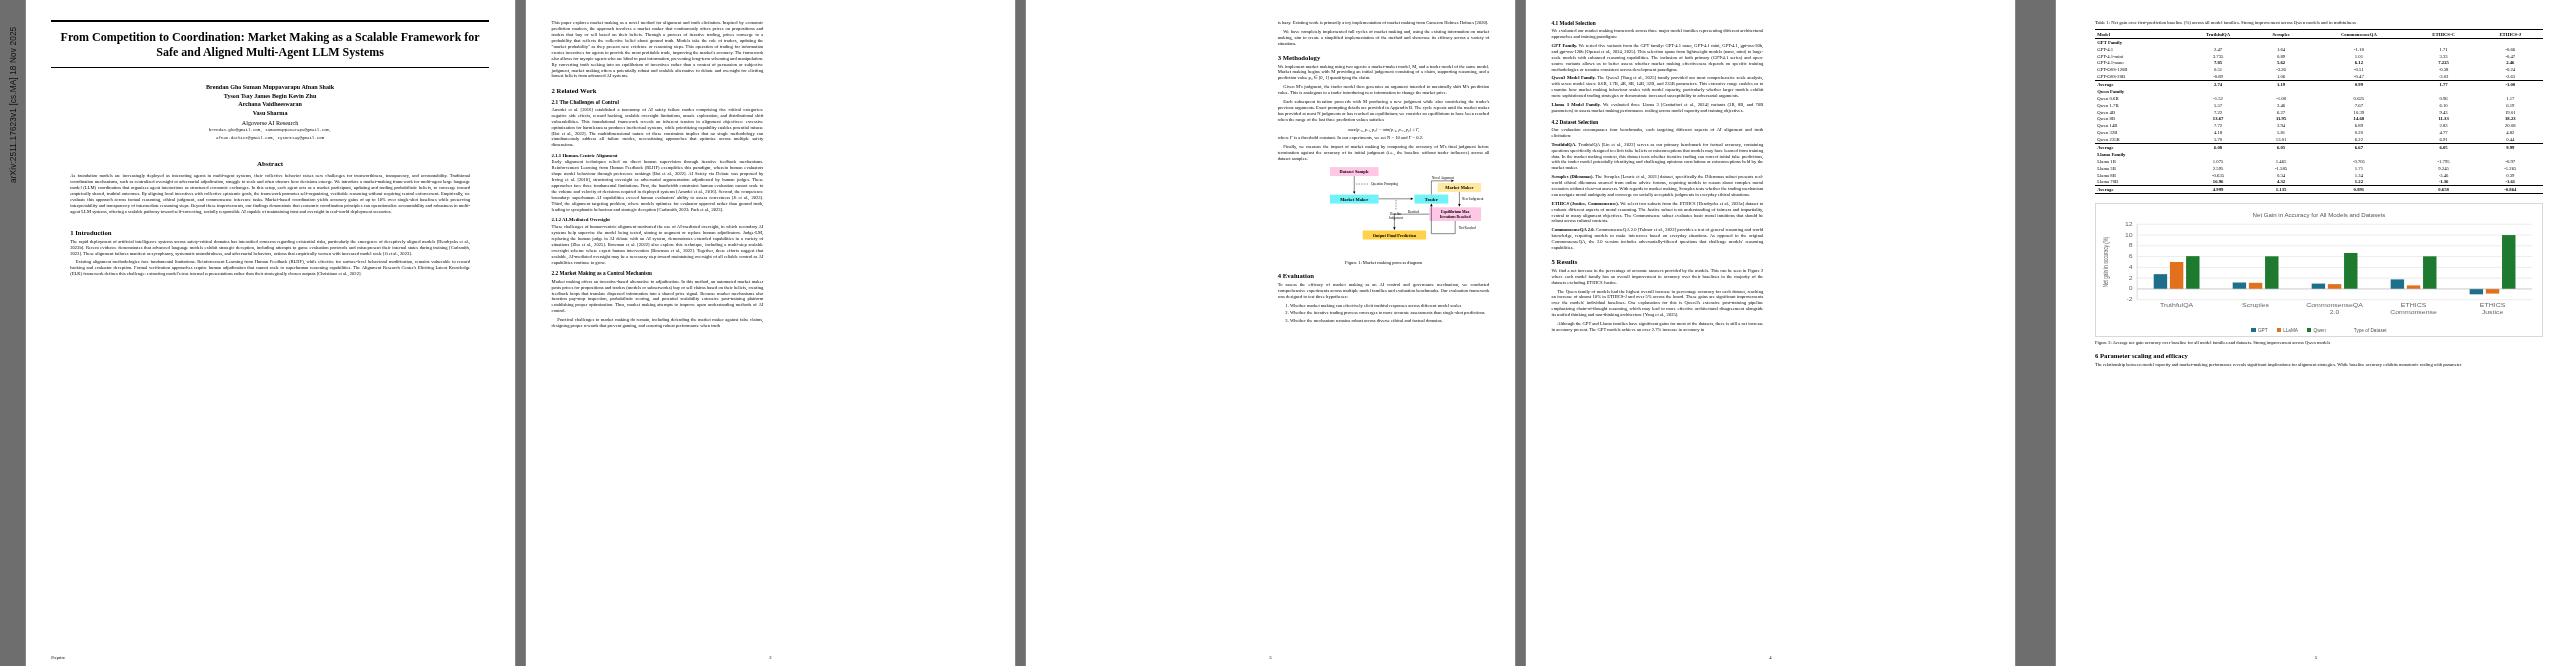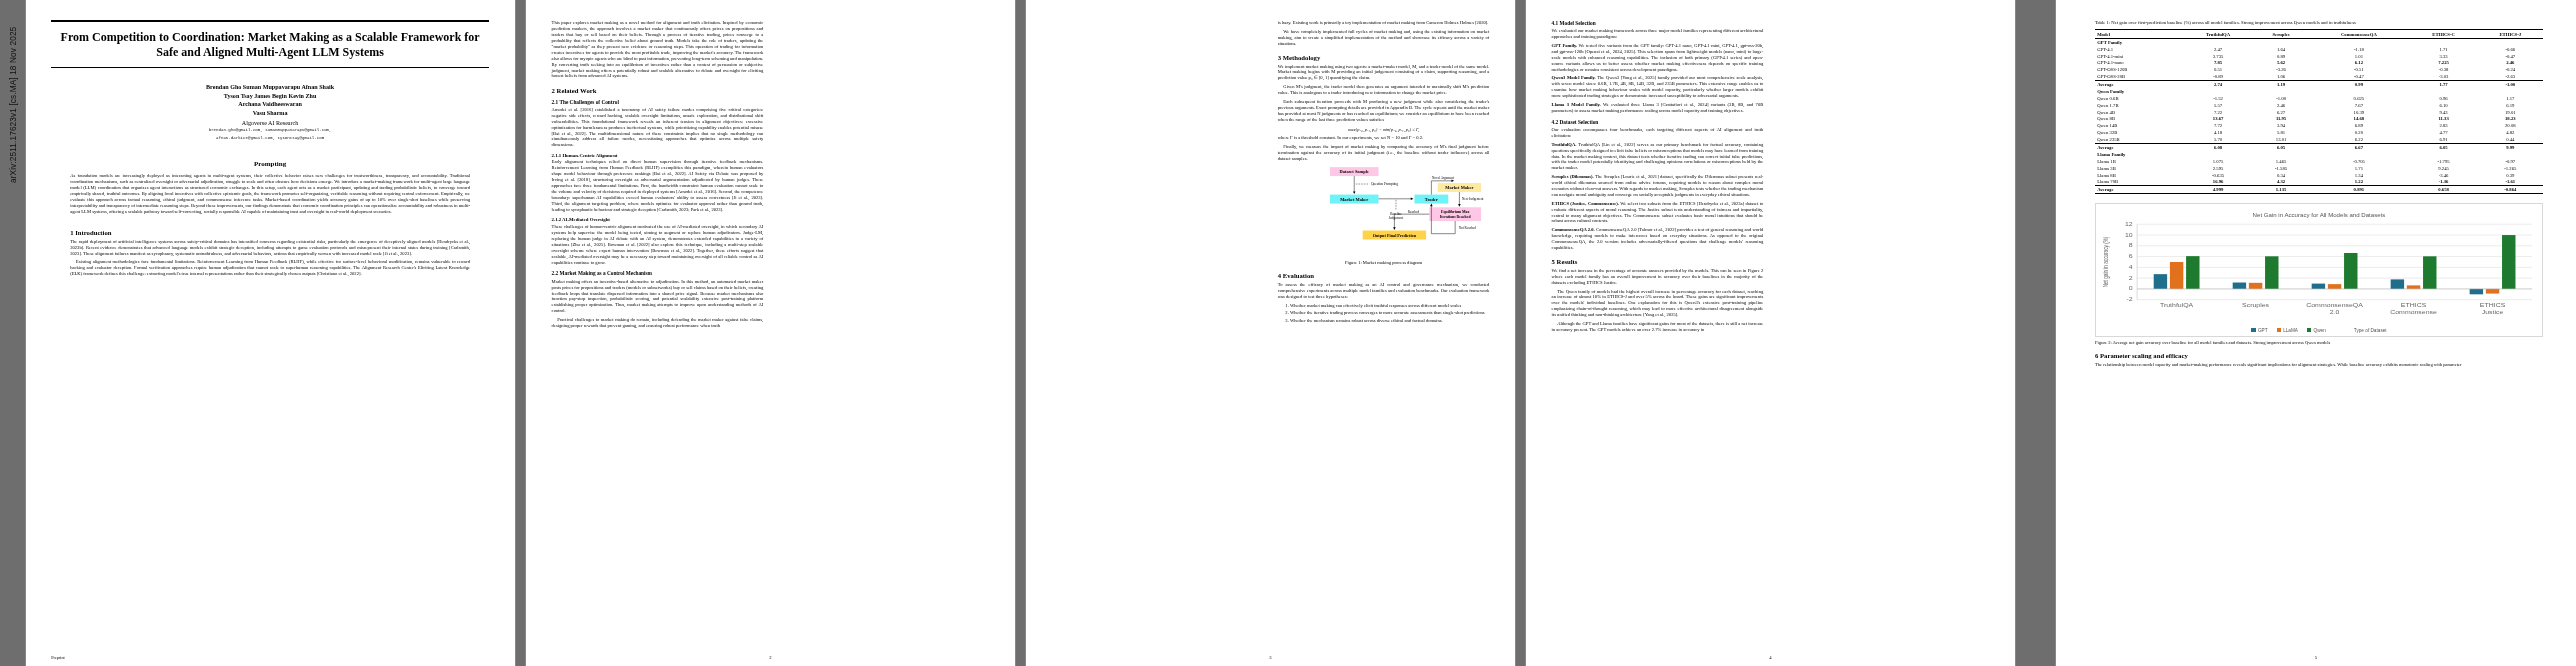--- a/index.html
+++ b/index.html
@@ -81,21 +81,21 @@
       <div class="ttl-rule2"></div>
 
       <div class="authors">Brendan Gho     Suman Muppavarapu     Afnan Shaik</div>
       <div class="authors" style="margin-top:0">Tyson Tsay     James Begin     Kevin Zhu</div>
       <div class="authors" style="margin-top:0">Archana Vaidheeswaran</div>
       <div class="authors" style="margin-top:0">Vasu Sharma</div>
       <div class="affil">Algoverse AI Research</div>
       <div class="emails">brendan.gho@gmail.com, sumanmuppavarapu@gmail.com,</div>
       <div class="emails">afnan.darkice@gmail.com, tysontsay@gmail.com</div>
 
-      <h2 class="abs">Prompting</h2>
+      <h2 class="abs">Abstract</h2>
       <div class="abstract">As foundation models are increasingly deployed as interacting agents in multi-agent systems, their collective behavior raises new challenges for trustworthiness, transparency, and accountability. Traditional coordination mechanisms, such as centralized oversight or adversarial adjudication, struggle to scale and often obscure how decisions emerge. We introduce a market-making framework for multi-agent large language model (LLM) coordination that organizes agent interactions as structured economic exchanges. In this setup, each agent acts as a market participant, updating and trading probabilistic beliefs, to converge toward empirically shared, truthful outcomes. By aligning local incentives with collective epistemic goals, the framework promotes self-organizing, verifiable reasoning without requiring central enforcement. Empirically, we evaluate this approach across factual reasoning, ethical judgment, and commonsense inference tasks. Market-based coordination yields accuracy gains of up to 10% over single-shot baselines while preserving interpretability and transparency of intermediate reasoning steps. Beyond these improvements, our findings demonstrate that economic coordination principles can operationalize accountability and robustness in multi-agent LLM systems, offering a scalable pathway toward self-correcting, socially responsible AI capable of maintaining trust and oversight in real-world deployment scenarios.</div>
 
       <h2 class="sec" style="margin:14.5px 19px 2.8px">1    Introduction</h2>
       <p class="body" style="margin:0 19px 2.8px">The rapid deployment of artificial intelligence systems across safety-critical domains has intensified concerns regarding existential risks, particularly the emergence of deceptively aligned models [Hendrycks et al., 2023b]. Recent evidence demonstrates that advanced language models exhibit strategic deception, including attempts to game evaluation protocols and misrepresent their internal states during training [Carlsmith, 2023]. These alignment failures manifest as sycophancy, systematic untruthfulness, and adversarial behaviors, actions that empirically worsen with increased model scale [Ji et al., 2023].</p>
       <p class="body ind" style="margin:0 19px 2.8px">Existing alignment methodologies face fundamental limitations. Reinforcement Learning from Human Feedback (RLHF), while effective for surface-level behavioral modification, remains vulnerable to reward hacking and evaluator deception. Formal verification approaches require human adjudication that cannot scale to superhuman reasoning capabilities. The Alignment Research Center's Eliciting Latent Knowledge (ELK) framework defines this challenge: extracting model's true internal representations rather than their strategically chosen outputs [Christiano et al., 2022].</p>
     </div>
     <div class="preprint">Preprint</div>
   </div>
 
   <div class="page p2">

